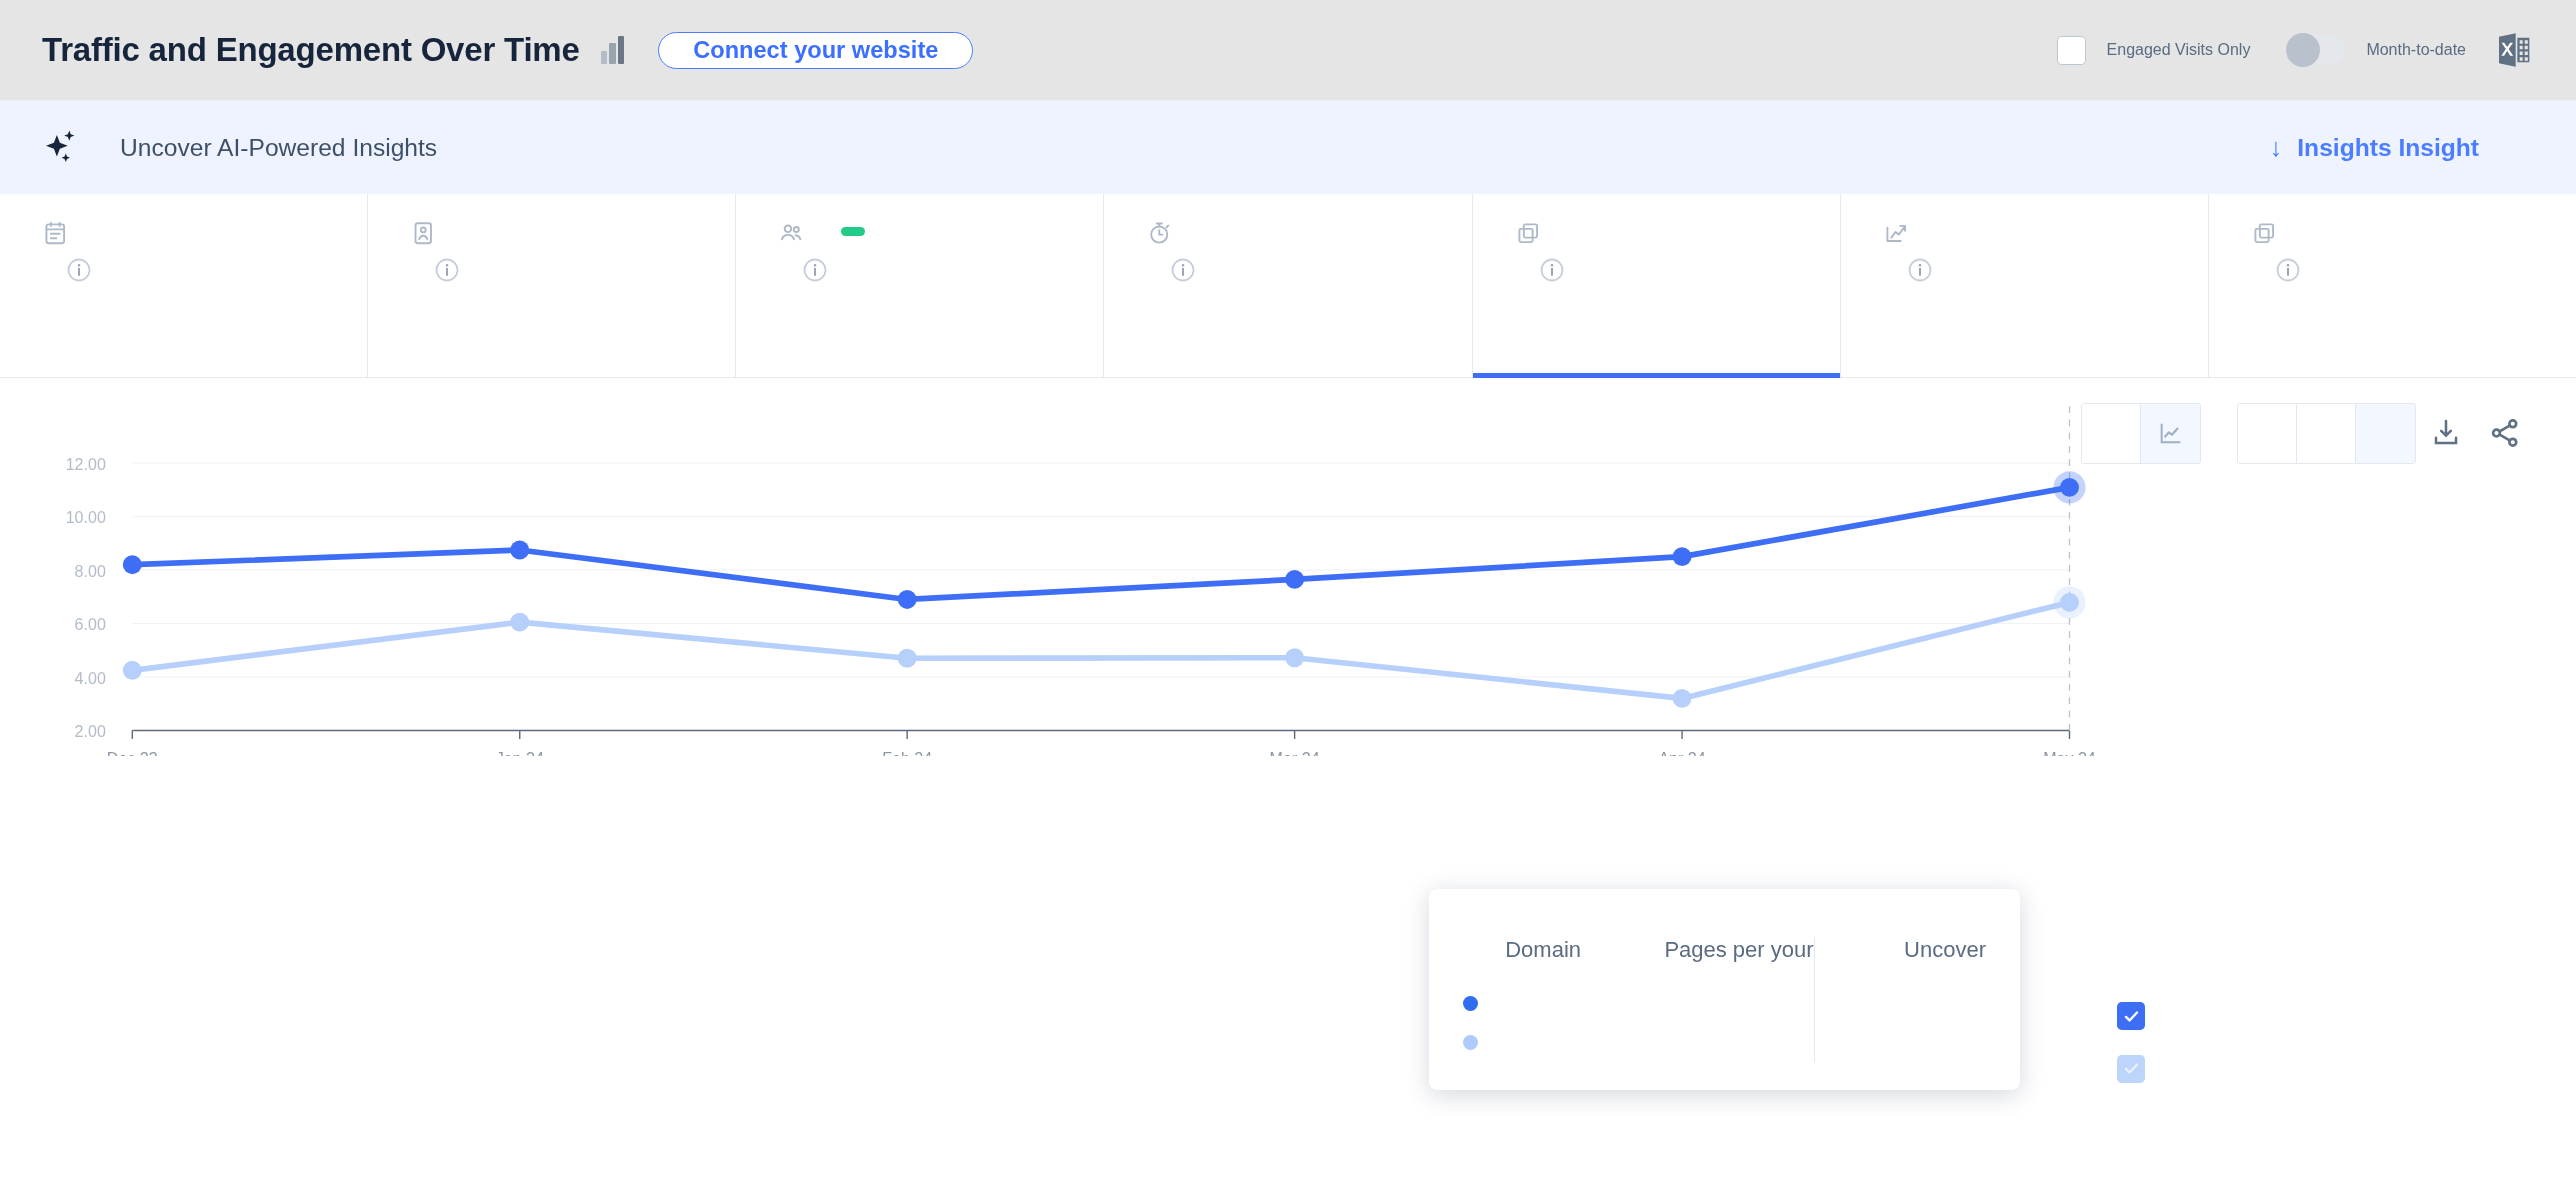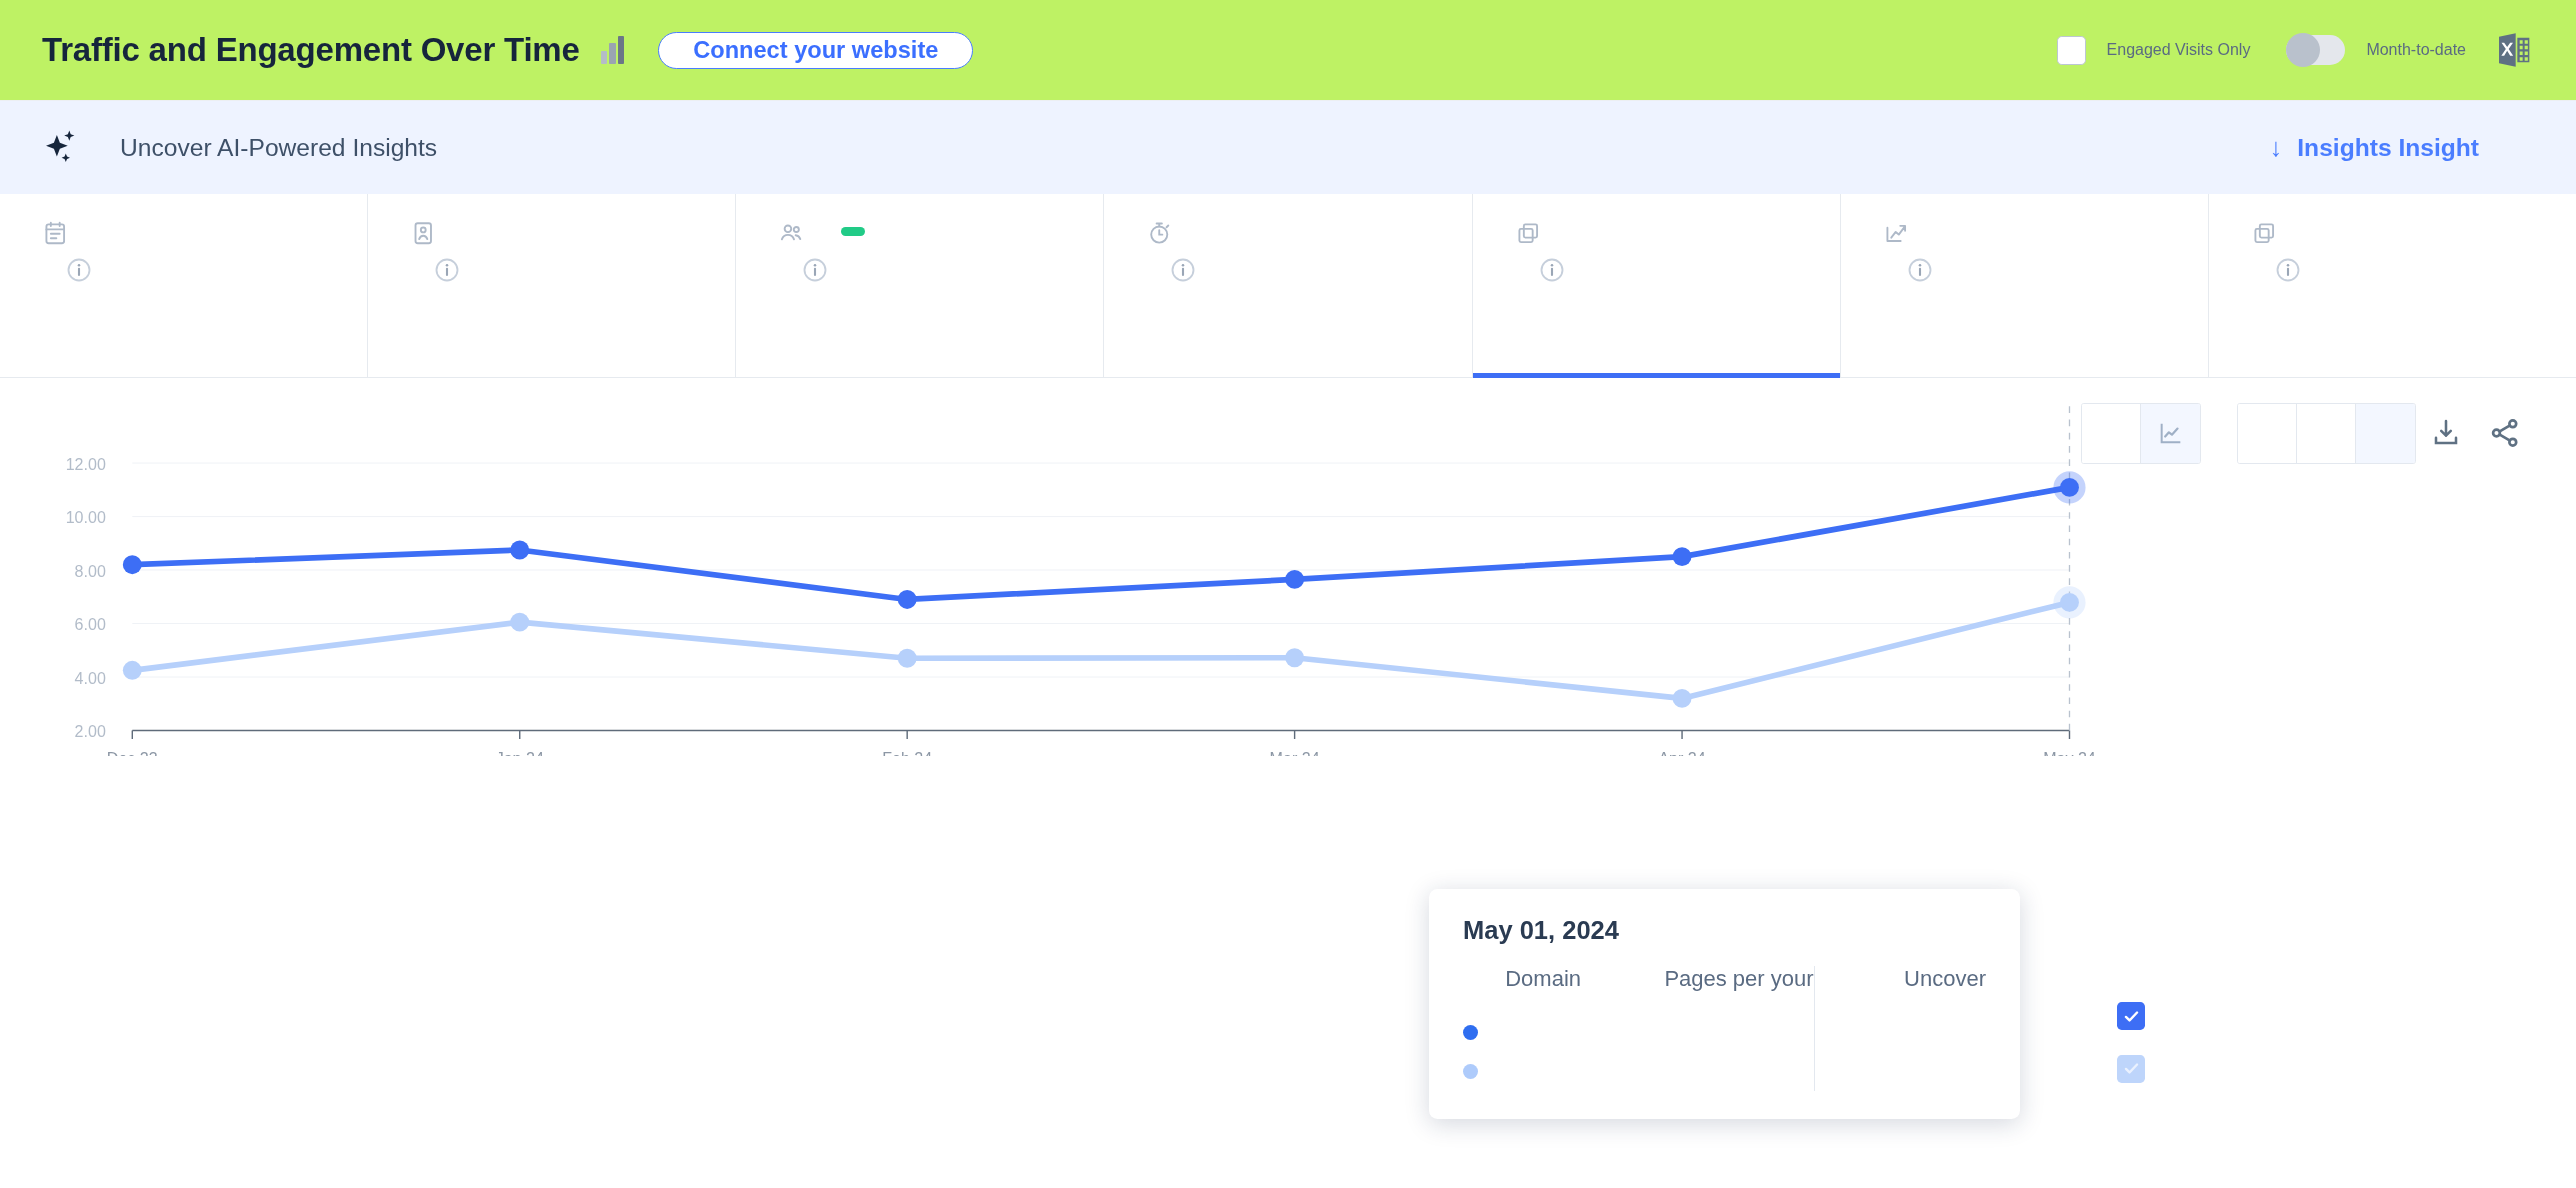--- a/index.html
+++ b/index.html
@@ -10,21 +10,21 @@
     color: #2f4156;
     overflow: hidden;
   }
 
   
   .header {
     height: 101px;
     display: flex;
     align-items: center;
     padding: 0 42px;
-    background: #bef264;
+    background: #e5e5e5;
     border-bottom: 0.9px solid #eceff3;
   }
   .page-title {
     font-size: 33px;
     font-weight: bold;
     color: #16253c;
     letter-spacing: -0.2px;
     white-space: nowrap;
   }
   .ga-icon { margin-left: 21px; display:flex; align-items:flex-end; gap:1.9px; height:28px; }
@@ -445,21 +445,20 @@
         <span class="lg-chk" style="background:#bed5fb">
           <svg width="21" height="19" viewBox="0 0 24 24">
             <path fill="none" stroke="#eaf1fe" stroke-width="3" stroke-linecap="round" stroke-linejoin="round" d="m5 12.5 4.5 4.5L19 7"></path>
           </svg>
         </span>
         <span class="legend-label"></span>
       </div>
     </div>
 
   <div class="tooltip">
-    <div class="tt-date">May 01, 2024</div>
     <table class="tt-table">
       <thead>
         <tr>
           <th class="left">Domain</th>
           <th>Pages per your</th>
           <th class="tt-sep">Uncover</th>
         </tr>
       </thead>
       <tbody id="tt-body">
           <tr>

